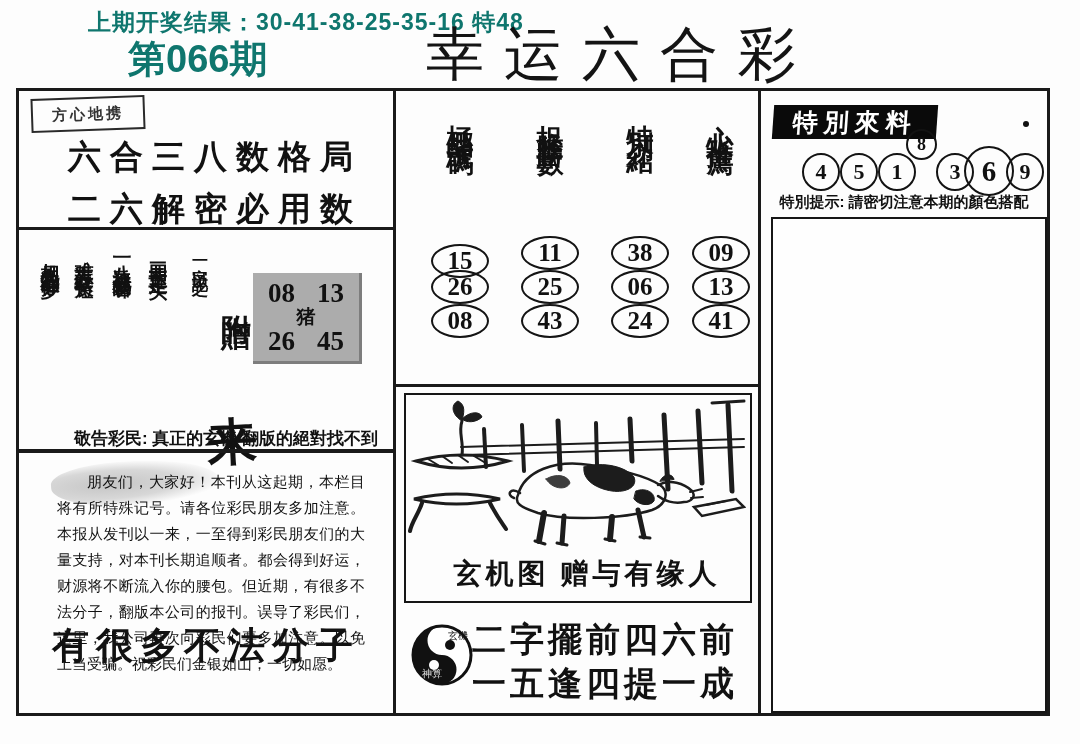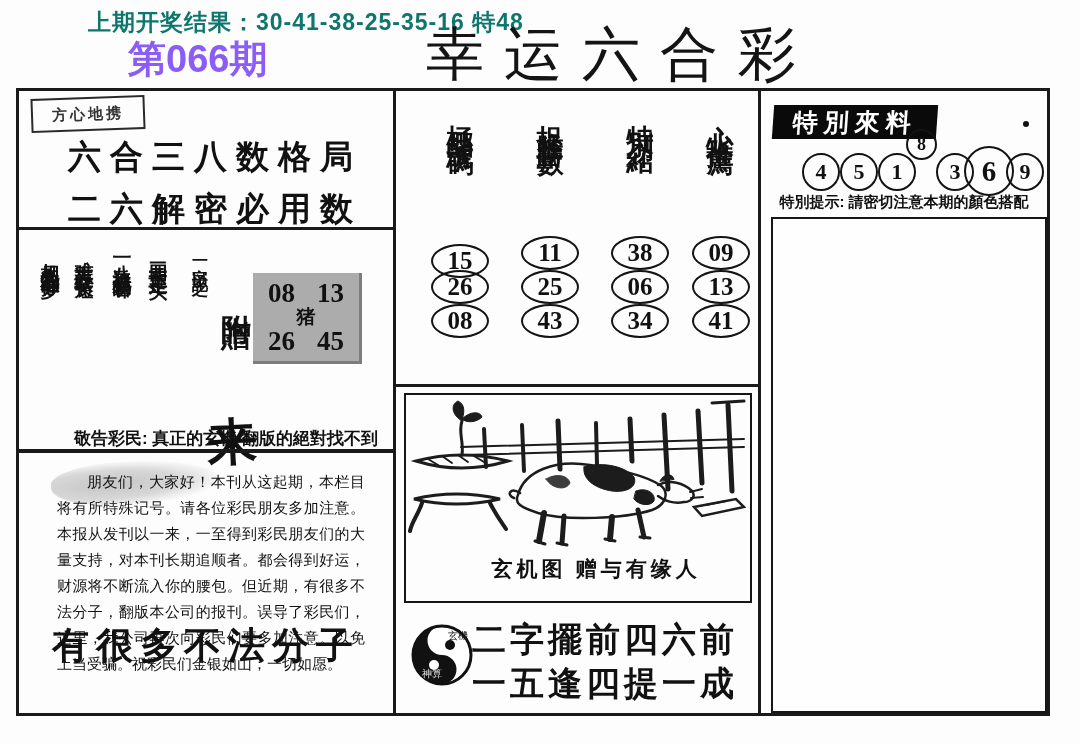--- a/index.html
+++ b/index.html
@@ -4,21 +4,21 @@
 <style>
   html,body{margin:0;padding:0;background:#ffffff;}
   #page{position:relative;width:1080px;height:744px;background:#fdfdfd;overflow:hidden;
         font-family:"Liberation Serif","DejaVu Serif",serif;color:#111;}
   .abs{position:absolute;}
 
   
   .red-line{left:88px;top:7px;font-family:"Liberation Sans","DejaVu Sans",sans-serif;
             font-weight:bold;font-size:23px;color:#0f766e;letter-spacing:1px;}
   .issue{left:128px;top:34px;font-family:"Liberation Sans","DejaVu Sans",sans-serif;
-         font-weight:bold;font-size:38px;color:#8b5cf6;}
+         font-weight:bold;font-size:38px;color:#0f766e;}
   .main-title{left:426px;top:16px;width:640px;font-size:58px;letter-spacing:20px;
               color:#141414;white-space:nowrap;}
 
   
   .frame{left:16px;top:88px;width:1028px;height:622px;border:3px solid #1a1a1a;}
   .vdiv{position:absolute;top:0;bottom:0;width:3px;background:#1a1a1a;}
   .hdiv{position:absolute;height:3px;background:#1a1a1a;}
 
   
   .stamp{left:12px;top:6px;width:110px;height:30px;border:2px solid #2a2a2a;
@@ -47,21 +47,21 @@
               letter-spacing:7px;white-space:nowrap;}
 
   
   .col-mid{left:377px;top:0;width:362px;height:622px;}
   .mid-header{top:12px;font-size:27px;font-weight:900;letter-spacing:8px;height:180px;}
   .num-ellipse{position:absolute;width:54px;height:30px;border:2.5px solid #141414;
                border-radius:50%;display:flex;align-items:center;justify-content:center;
                font-size:25px;font-weight:bold;}
   .mystery-box{left:8px;top:302px;width:344px;height:206px;border:2.5px solid #161616;}
   .mystery-caption{position:absolute;left:0;top:160px;width:362px;text-align:center;
-                   font-weight:900;font-size:21px;letter-spacing:4px;white-space:nowrap;padding-left:9px;}
+                   font-weight:900;font-size:28px;letter-spacing:4px;white-space:nowrap;}
   .mid-phrase{left:76px;width:286px;text-align:left;font-weight:900;font-size:34px;
               letter-spacing:4px;white-space:nowrap;}
 
   
   .col-right{left:742px;top:0;width:286px;height:622px;}
   .special-header{left:12px;top:14px;width:164px;height:34px;background:#0a0a0a;color:#fff;
                   display:flex;align-items:center;justify-content:center;
                   font-weight:900;font-size:25px;letter-spacing:6px;transform:skewX(-4deg);}
   .rc-circle{position:absolute;border:2.5px solid #131313;border-radius:50%;
              display:flex;align-items:center;justify-content:center;font-weight:bold;}
@@ -125,21 +125,21 @@
       <div class="abs vtext mid-header" style="left:306px;">心水推薦</div>
 
       <span class="num-ellipse" style="left:35px;top:145px;margin-top:8px;">15</span>
       <span class="num-ellipse" style="left:35px;top:179px;">26</span>
       <span class="num-ellipse" style="left:35px;top:213px;">08</span>
       <span class="num-ellipse" style="left:125px;top:145px;">11</span>
       <span class="num-ellipse" style="left:125px;top:179px;">25</span>
       <span class="num-ellipse" style="left:125px;top:213px;">43</span>
       <span class="num-ellipse" style="left:215px;top:145px;">38</span>
       <span class="num-ellipse" style="left:215px;top:179px;">06</span>
-      <span class="num-ellipse" style="left:215px;top:213px;">34</span>
+      <span class="num-ellipse" style="left:215px;top:213px;">24</span>
       <span class="num-ellipse" style="left:296px;top:145px;">09</span>
       <span class="num-ellipse" style="left:296px;top:179px;">13</span>
       <span class="num-ellipse" style="left:296px;top:213px;">41</span>
 
       <div class="hdiv" style="left:0;top:293px;width:362px;"></div>
 
       <div class="abs mystery-box">
         <svg width="340" height="156" viewBox="0 0 340 156">
           <g stroke="#1c1c1c" fill="none" stroke-linecap="round">
 

